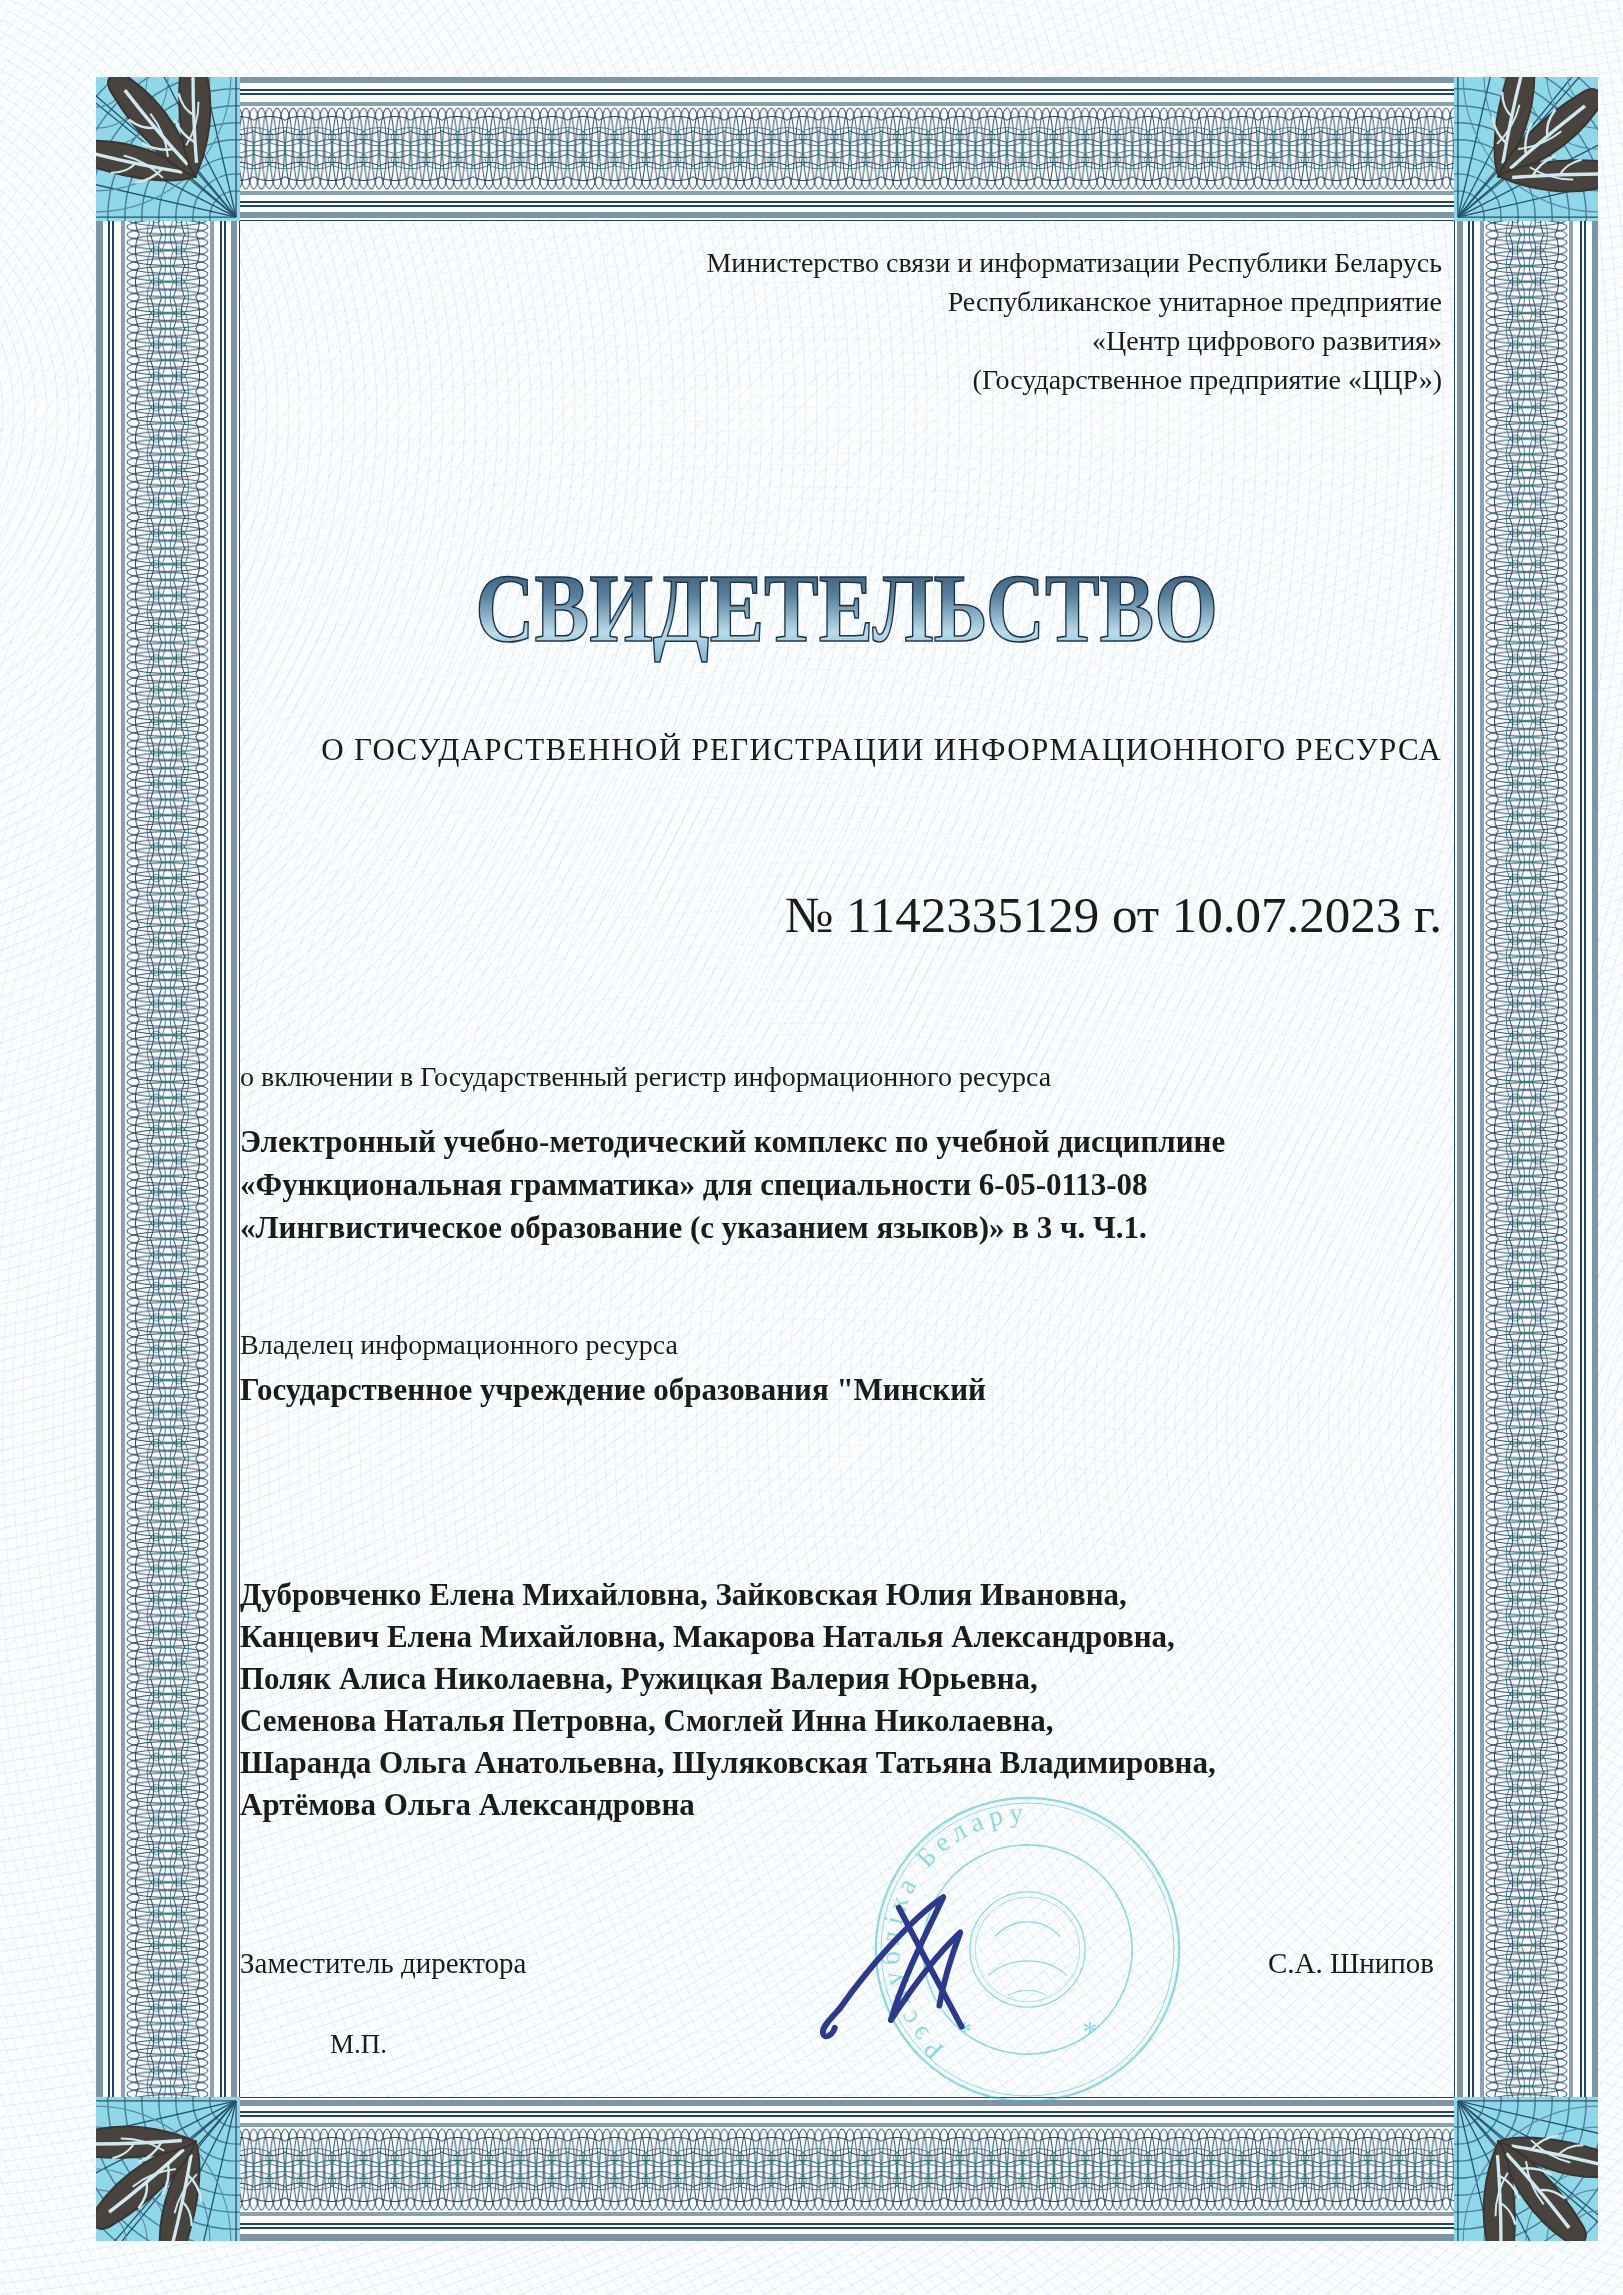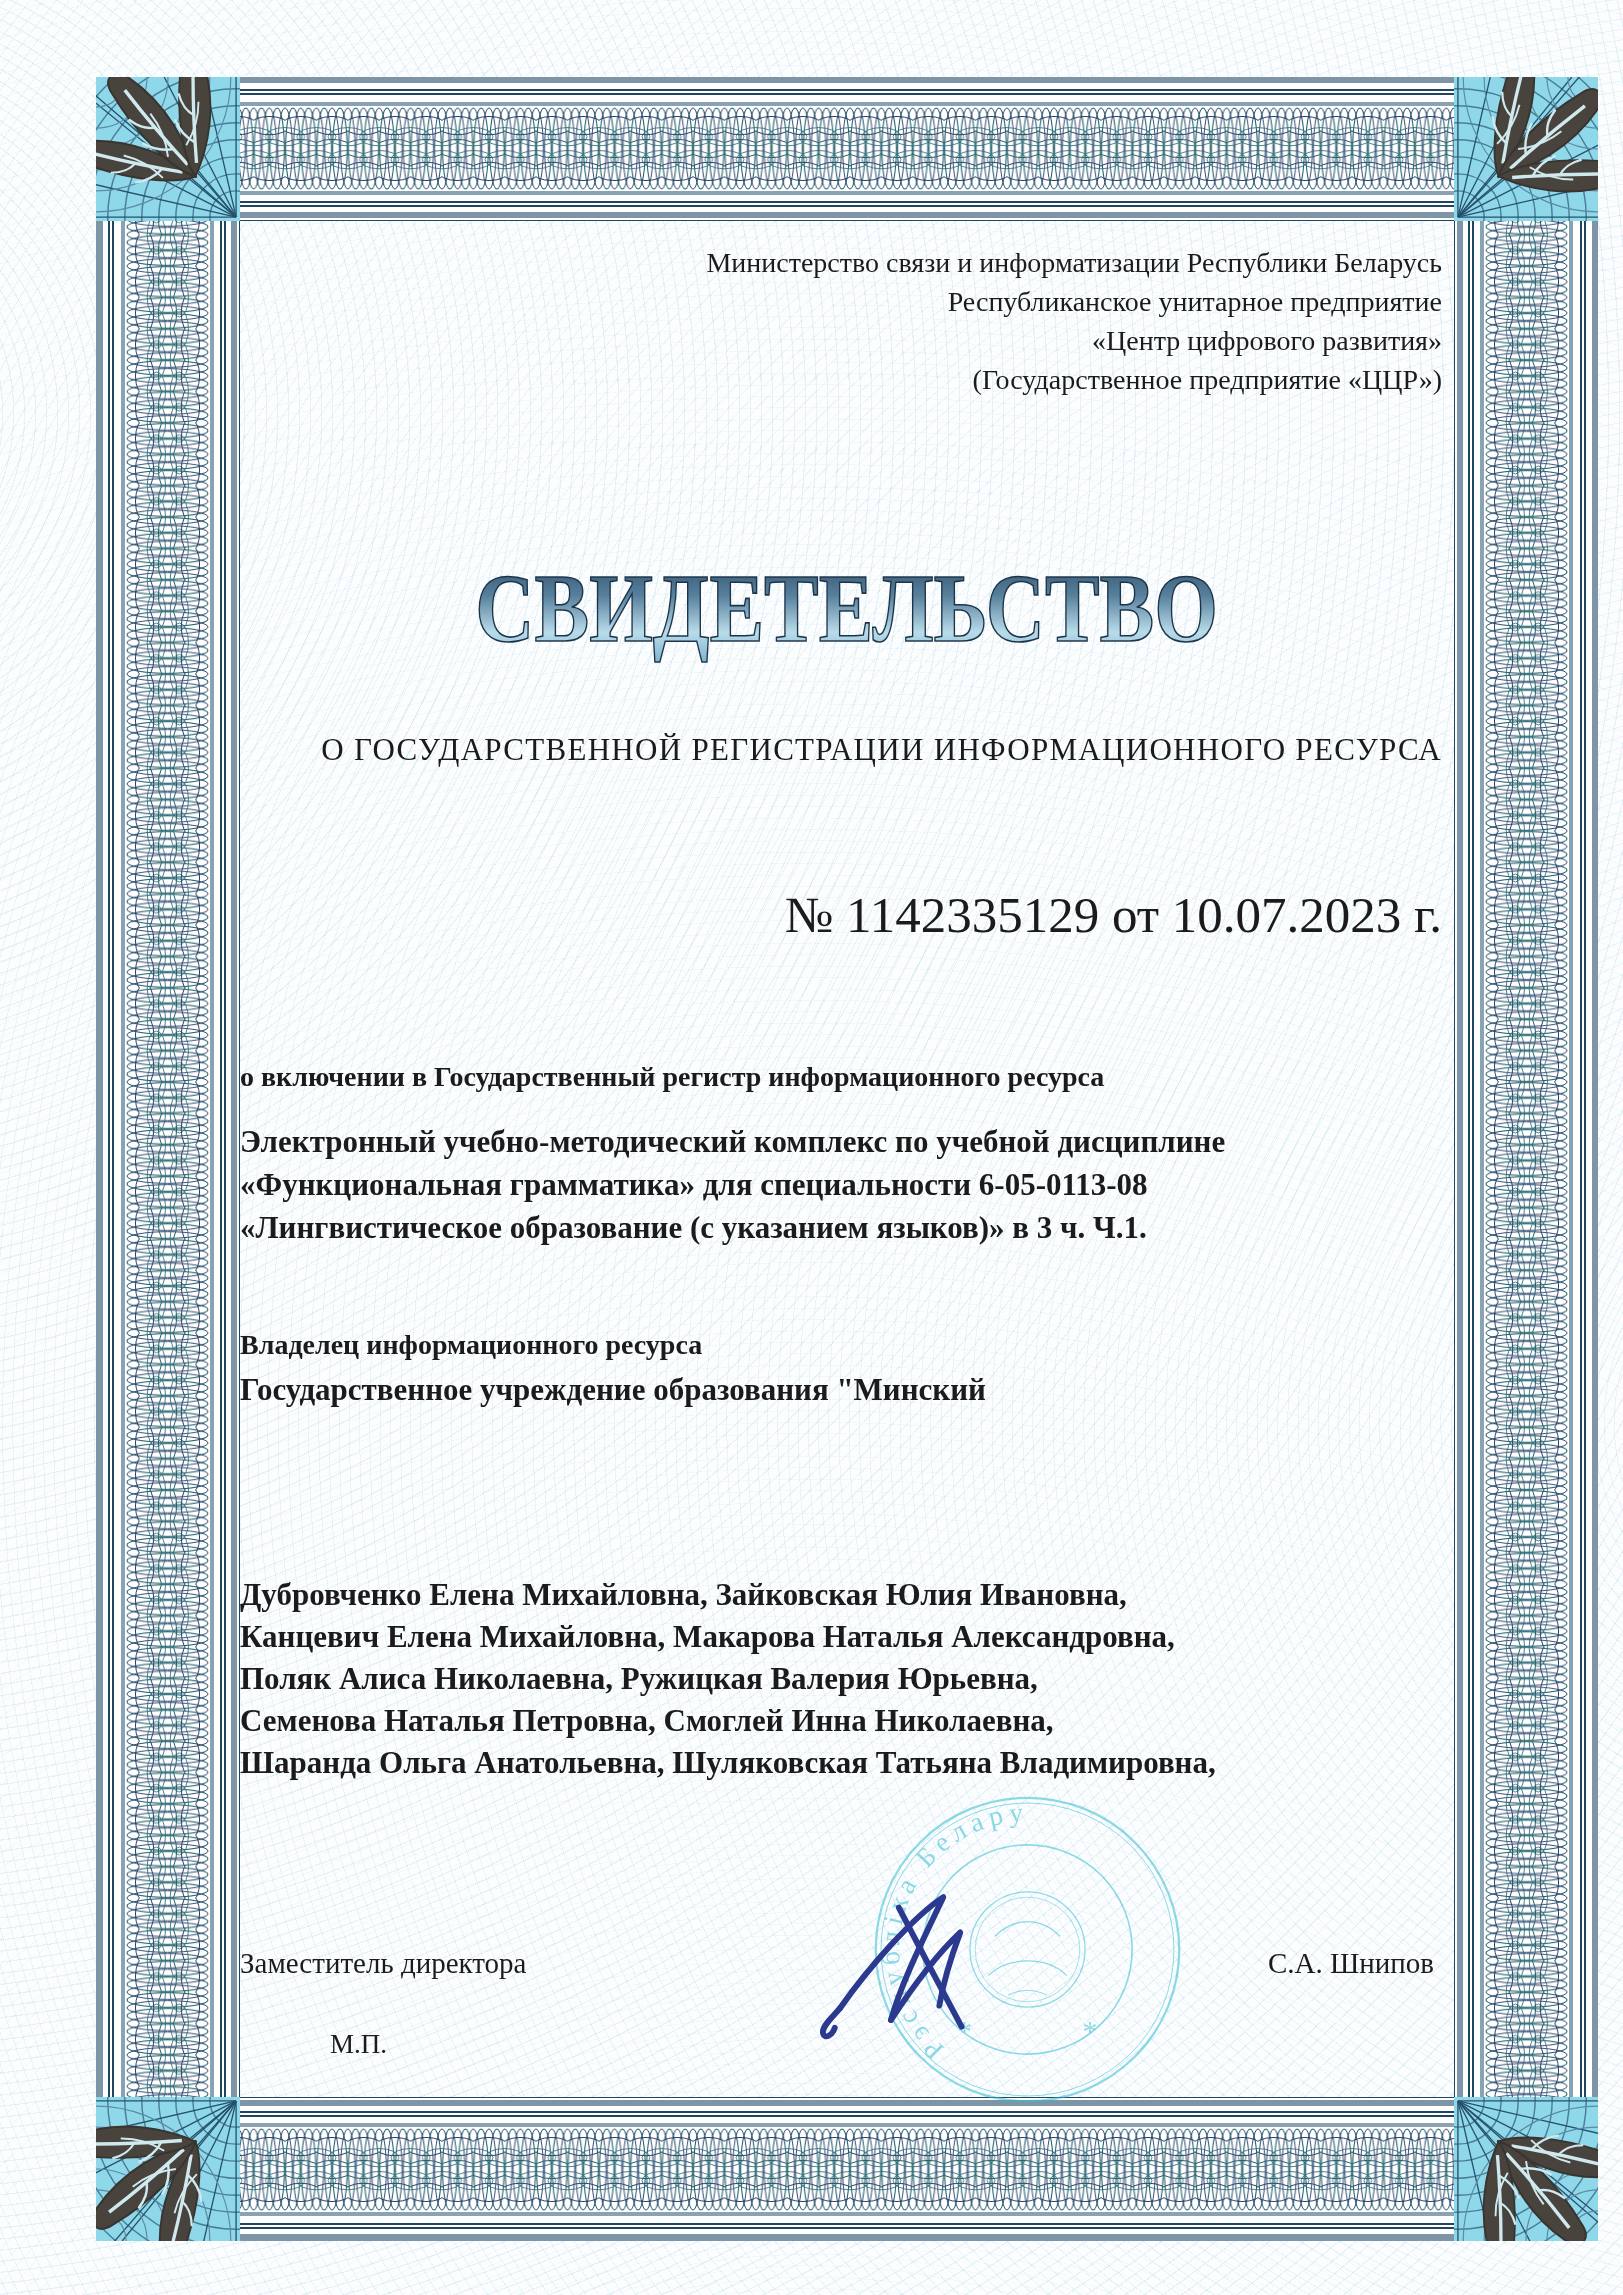--- a/index.html
+++ b/index.html
@@ -27,21 +27,21 @@
   .band-right{left:1454px;top:77px;width:144px;height:2163px;
     background:linear-gradient(270deg,#7d95a7 0 6.5px,#fff 6.5px 11.8px,#1f4660 11.8px 13.7px,#fff 13.7px 15.7px,#1f4660 15.7px 17.7px,#fff 17.7px 25px,#8aa3b2 25px 29px,#fff 29px 114px,#8aa3b2 114px 118px,#fff 118px 124px,#1f4660 124px 126px,#fff 126px 128px,#1f4660 128px 130px,#fff 130px 135px,#7d95a7 135px 141px,#fff 141px 143px,#1f4660 143px 144px);}
   .gw{z-index:3;}
   .corner{z-index:4;width:144px;height:144px;}
   .corner.tr{transform:rotate(90deg);}
   .corner.br{transform:rotate(180deg);}
   .corner.bl{transform:rotate(270deg);}
   
   .txt{z-index:6;white-space:nowrap;}
   .ctr{left:228px;width:1214px;text-align:right;}
-  .lft{left:240px;width:1214px;text-align:left;font-weight:bold;}
+  .lft{left:240px;width:1214px;text-align:left;}
   .issuer{top:243px;font-size:28px;line-height:39px;}
   .registry{top:461px;font-size:32px;font-weight:bold;letter-spacing:0.7px;}
   .doc-title-svg{left:240px;top:551px;z-index:6;}
   .subtitle{top:732px;font-size:31px;letter-spacing:1.3px;}
   .number{top:885px;font-size:51px;line-height:1.2;}
   .inclusion{top:1061px;font-size:28px;}
   .resource{top:1120px;font-size:31px;font-weight:bold;line-height:43px;}
   .owner-label{top:1317px;font-size:28px;margin-top:12px;}
   .owner-name{top:1369px;font-size:31px;font-weight:bold;line-height:42px;}
   .coauth-label{top:1522px;font-size:28px;}
@@ -194,20 +194,21 @@
   <div class="abs txt lft owner-name">
     <div>Государственное учреждение образования "Минский</div>
   </div>
 
   <div class="abs txt lft coauth">
     <div>Дубровченко Елена Михайловна, Зайковская Юлия Ивановна,</div>
     <div>Канцевич Елена Михайловна, Макарова Наталья Александровна,</div>
     <div>Поляк Алиса Николаевна, Ружицкая Валерия Юрьевна,</div>
     <div>Семенова Наталья Петровна, Смоглей Инна Николаевна,</div>
     <div>Шаранда Ольга Анатольевна, Шуляковская Татьяна Владимировна,</div>
+    <div>Артёмова Ольга Александровна</div>
   </div>
 
   <svg class="abs seal-svg" width="327" height="327" viewBox="-250 -250 500 500">
     <g stroke="#35bdd2" fill="none">
       <circle r="232" stroke-width="3.5"></circle>
       <circle r="224" stroke-width="1.5"></circle>
       <circle r="160" stroke-width="2.5"></circle>
       <circle r="88" stroke-width="2"></circle>
       <circle r="80" stroke-width="1.2"></circle>
       <path d="M -60 40 C -30 10 30 10 60 40" stroke-width="2"></path>

